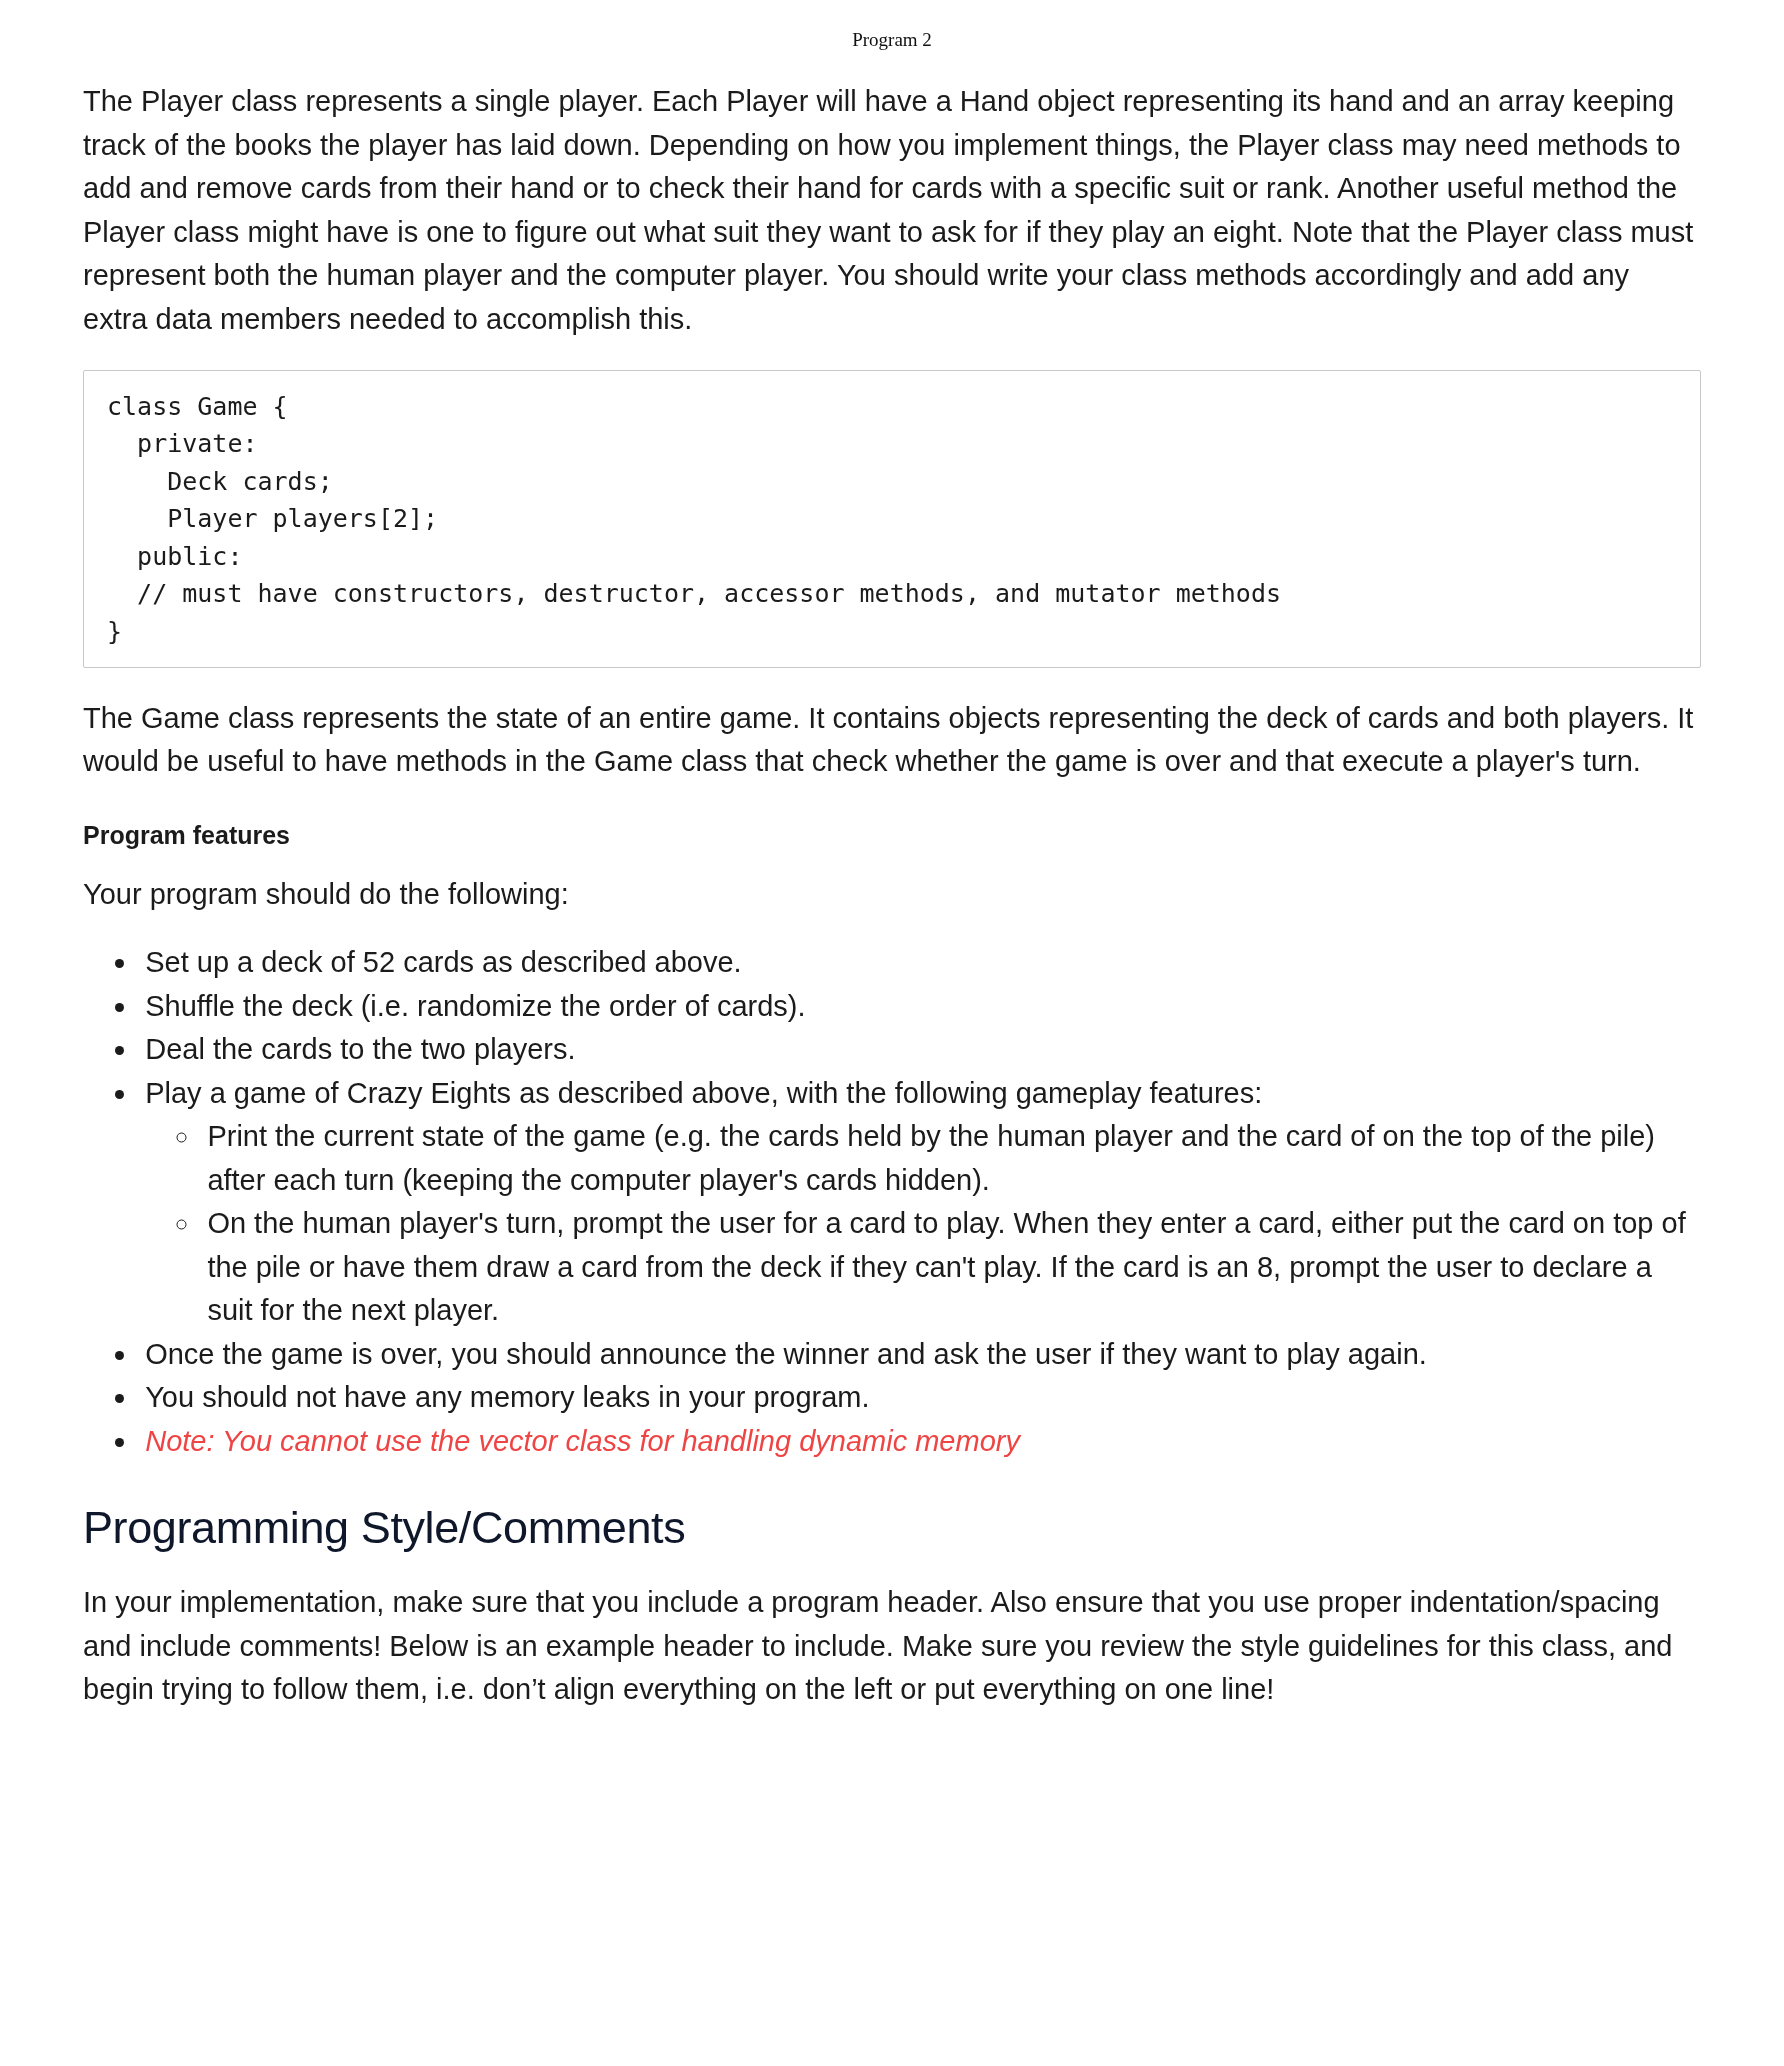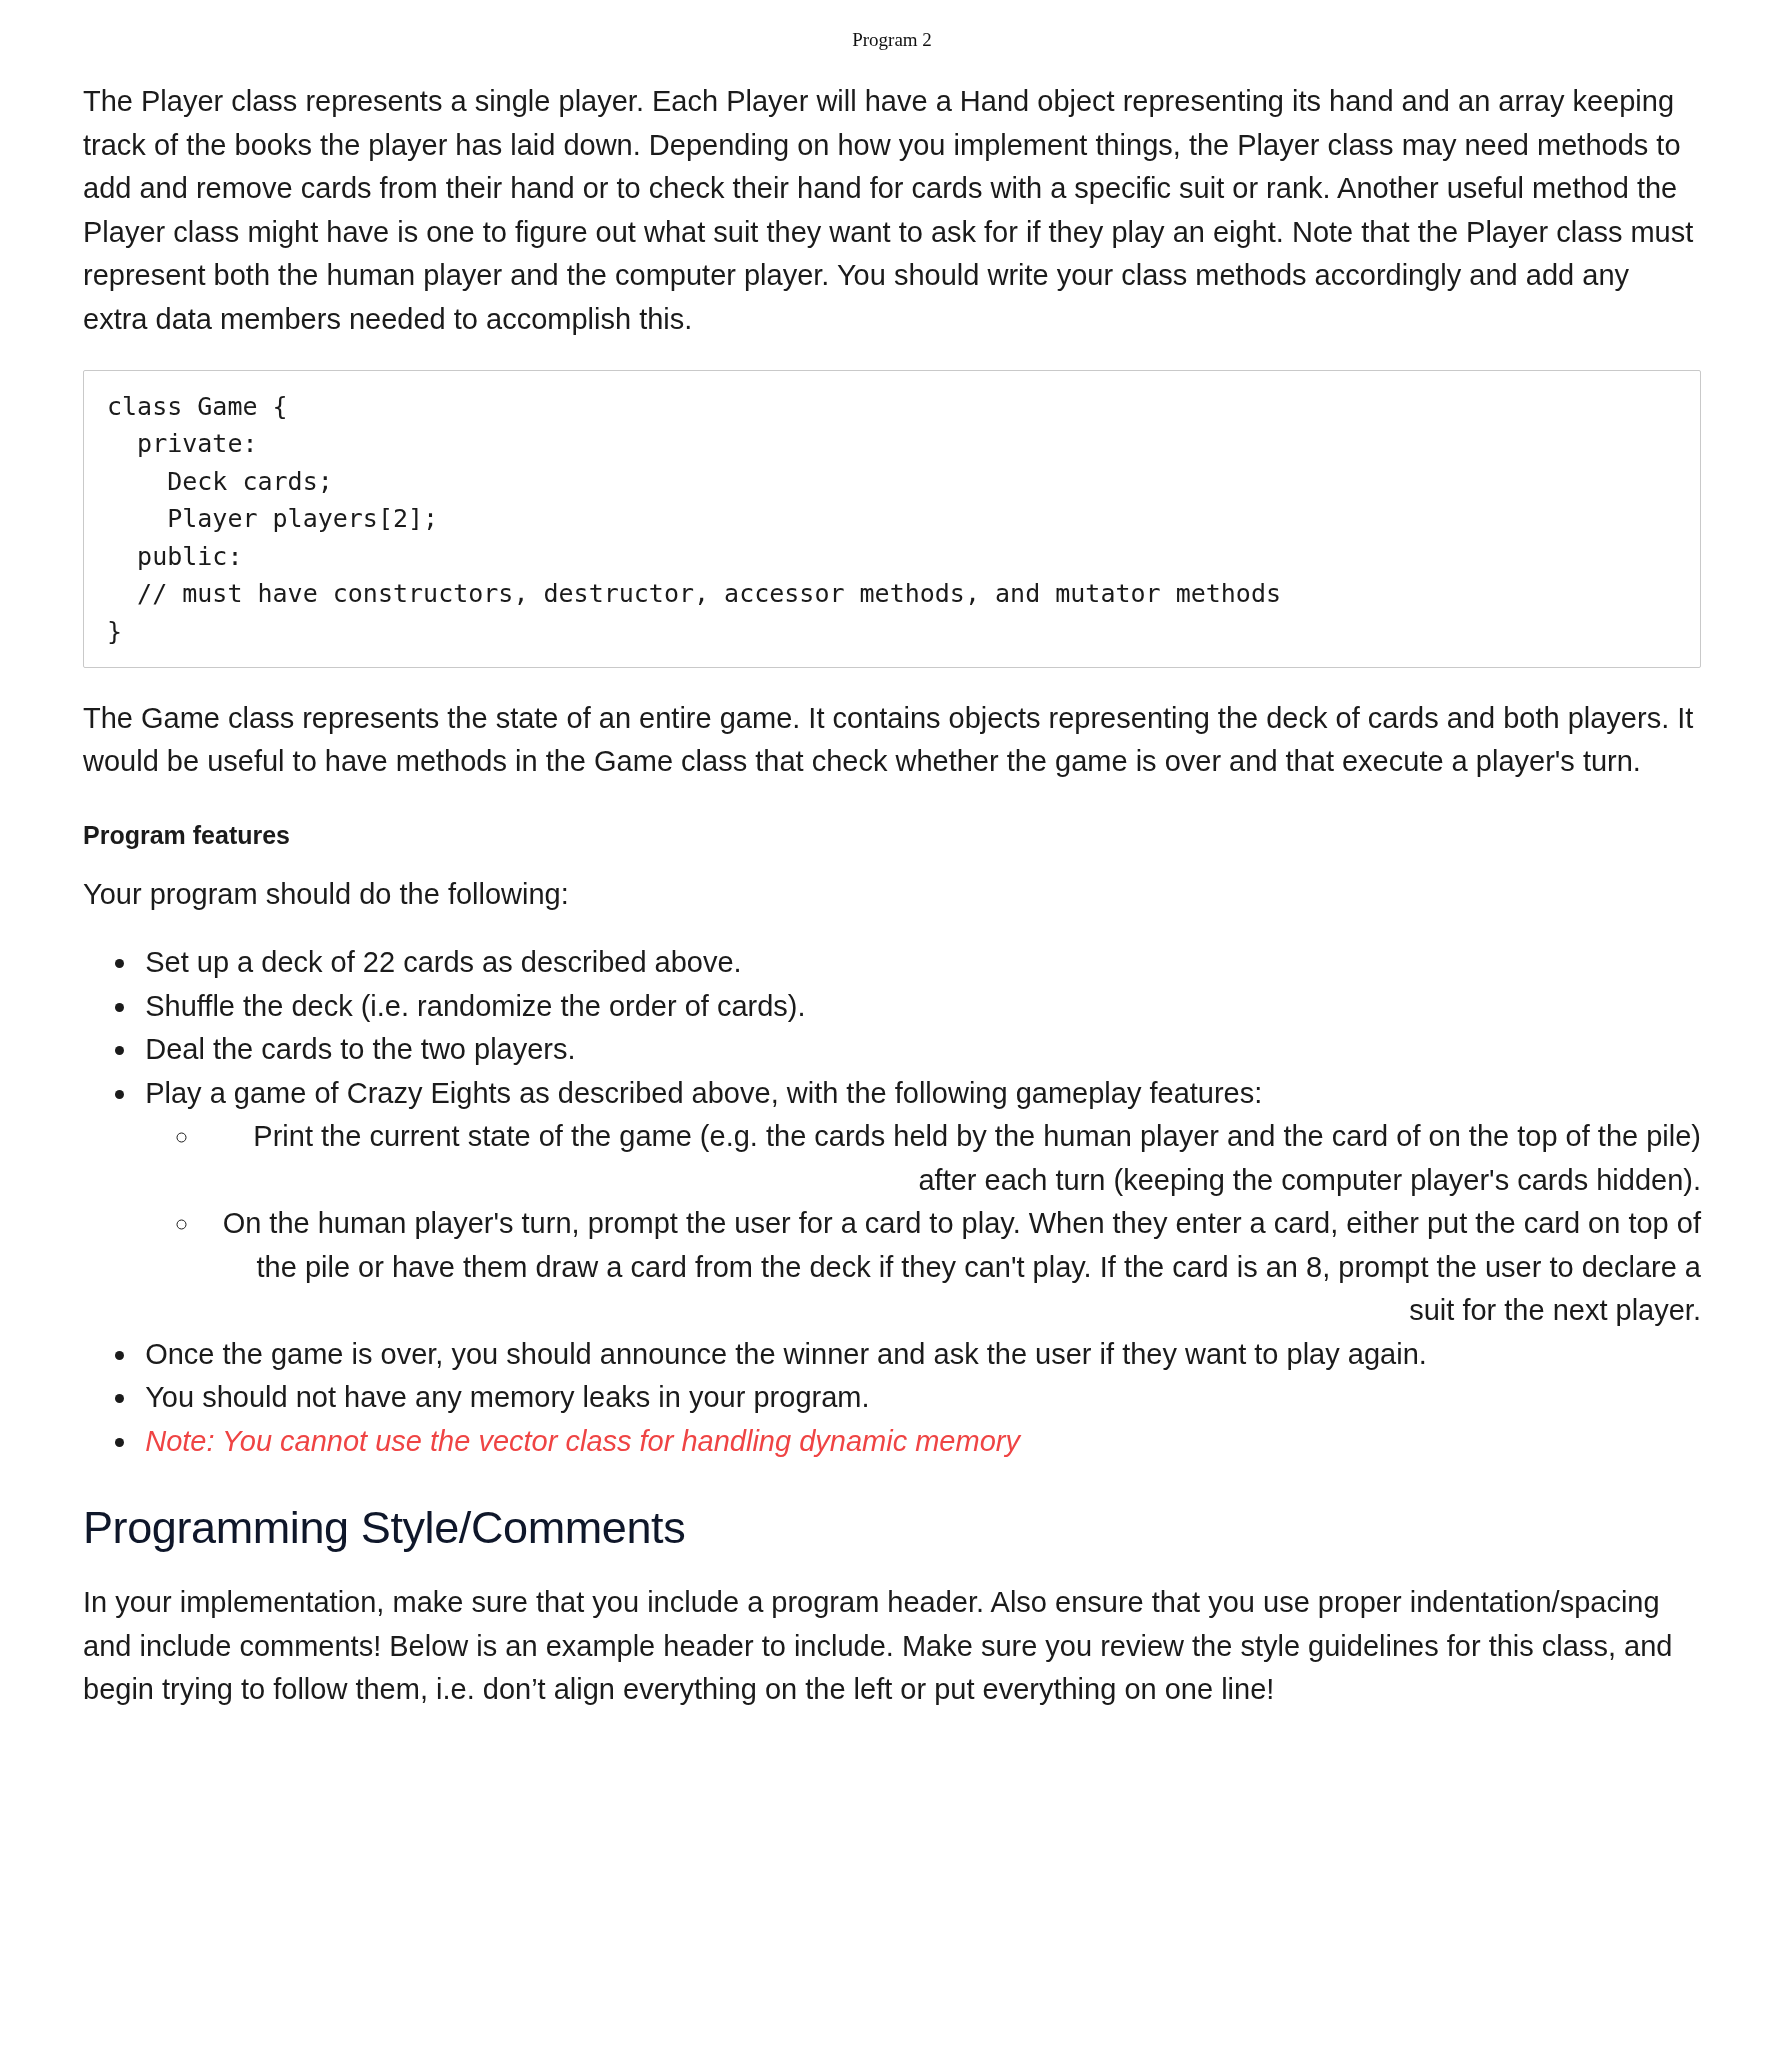--- a/index.html
+++ b/index.html
@@ -52,21 +52,20 @@
     line-height: 1.5;
     margin: 25px 0;
     padding-left: 56px;
     list-style: disc;
   }
   .bullet-item { padding-left: 6.2px; }
   .sub-list {
     list-style: circle;
     padding-left: 56px;
     margin: 0;
-    text-align: right;
   }
   .sub-item { padding-left: 6.2px; }
   .big-heading {
     font-size: 45px;
     font-weight: 400;
     letter-spacing: -0.4px;
     color: #0f172a;
     margin: 39px 0 27px 0;
   }
 </style>
@@ -88,21 +87,21 @@
 }</pre>
 
   <p class="body-text">The Game class represents the state of an entire game. It contains objects representing the deck of cards and both players. It would be useful to have methods in the Game class that check whether the game is over and that execute a player's turn.</p>
 
   <h3 class="sub-heading">Program features</h3>
 
   <p class="body-text">Your program should do the following:</p>
 
   <ul class="bullet-list">
     <li class="bullet-item">
-      <span>Set up a deck of 22 cards as described above.</span>
+      <span>Set up a deck of 52 cards as described above.</span>
     </li>
     <li class="bullet-item">
       <span>Shuffle the deck (i.e. randomize the order of cards).</span>
     </li>
     <li class="bullet-item">
       <span>Deal the cards to the two players.</span>
     </li>
     <li class="bullet-item">
       <span>Play a game of Crazy Eights as described above, with the following gameplay features:</span>
       <ul class="sub-list">

